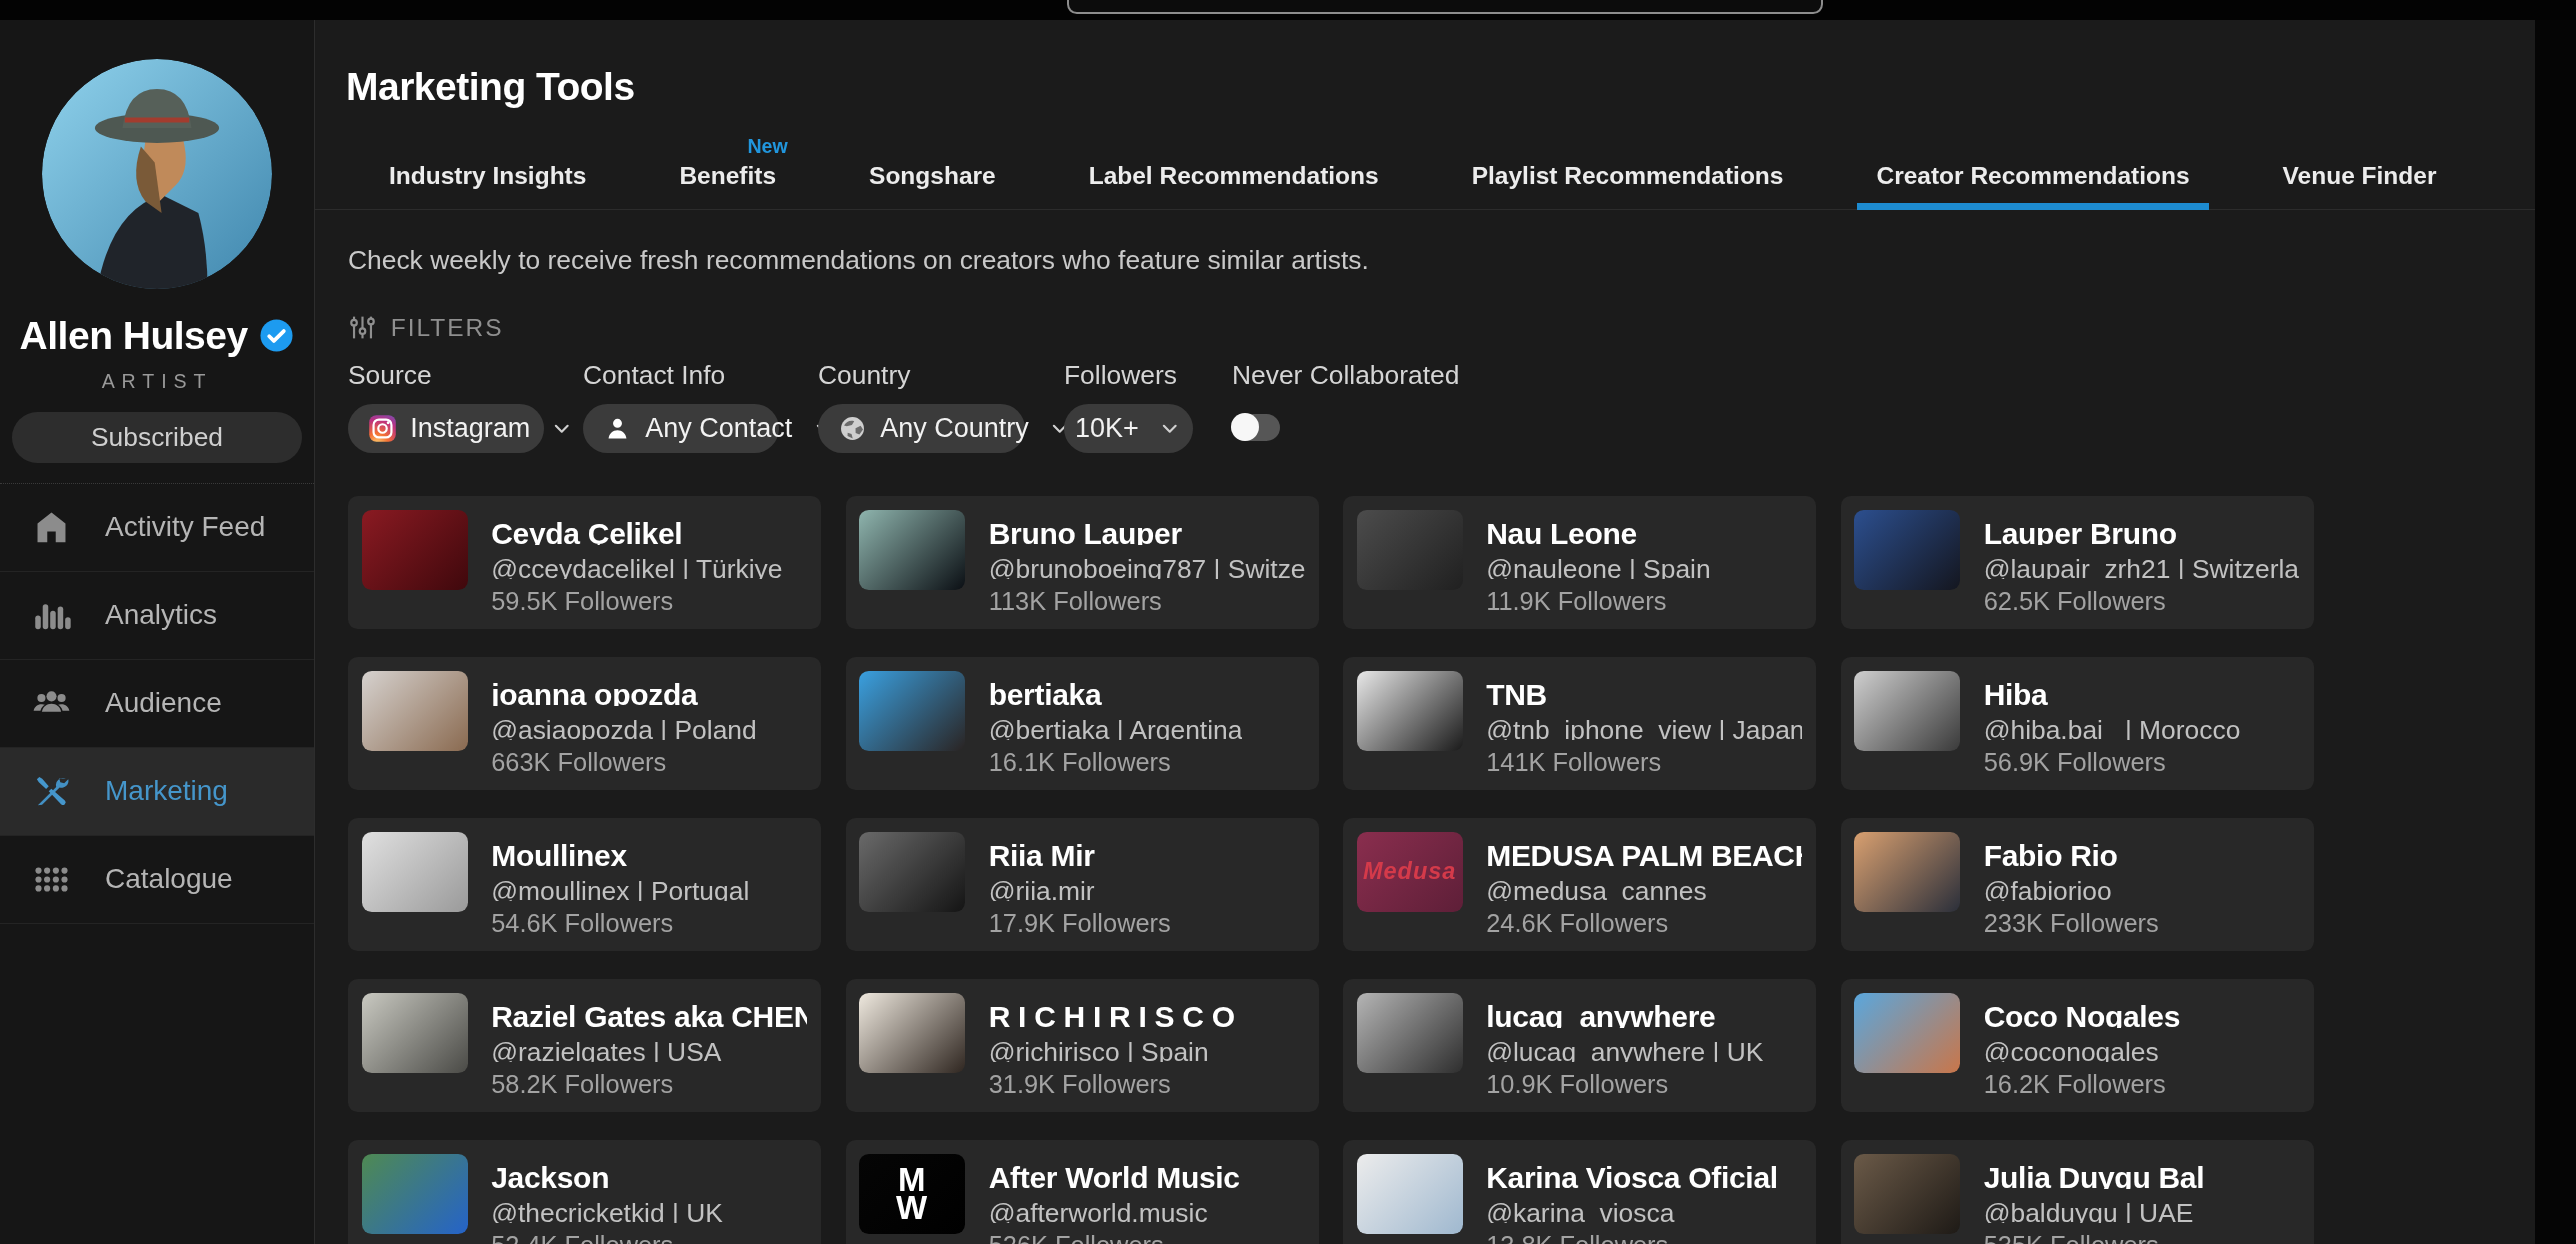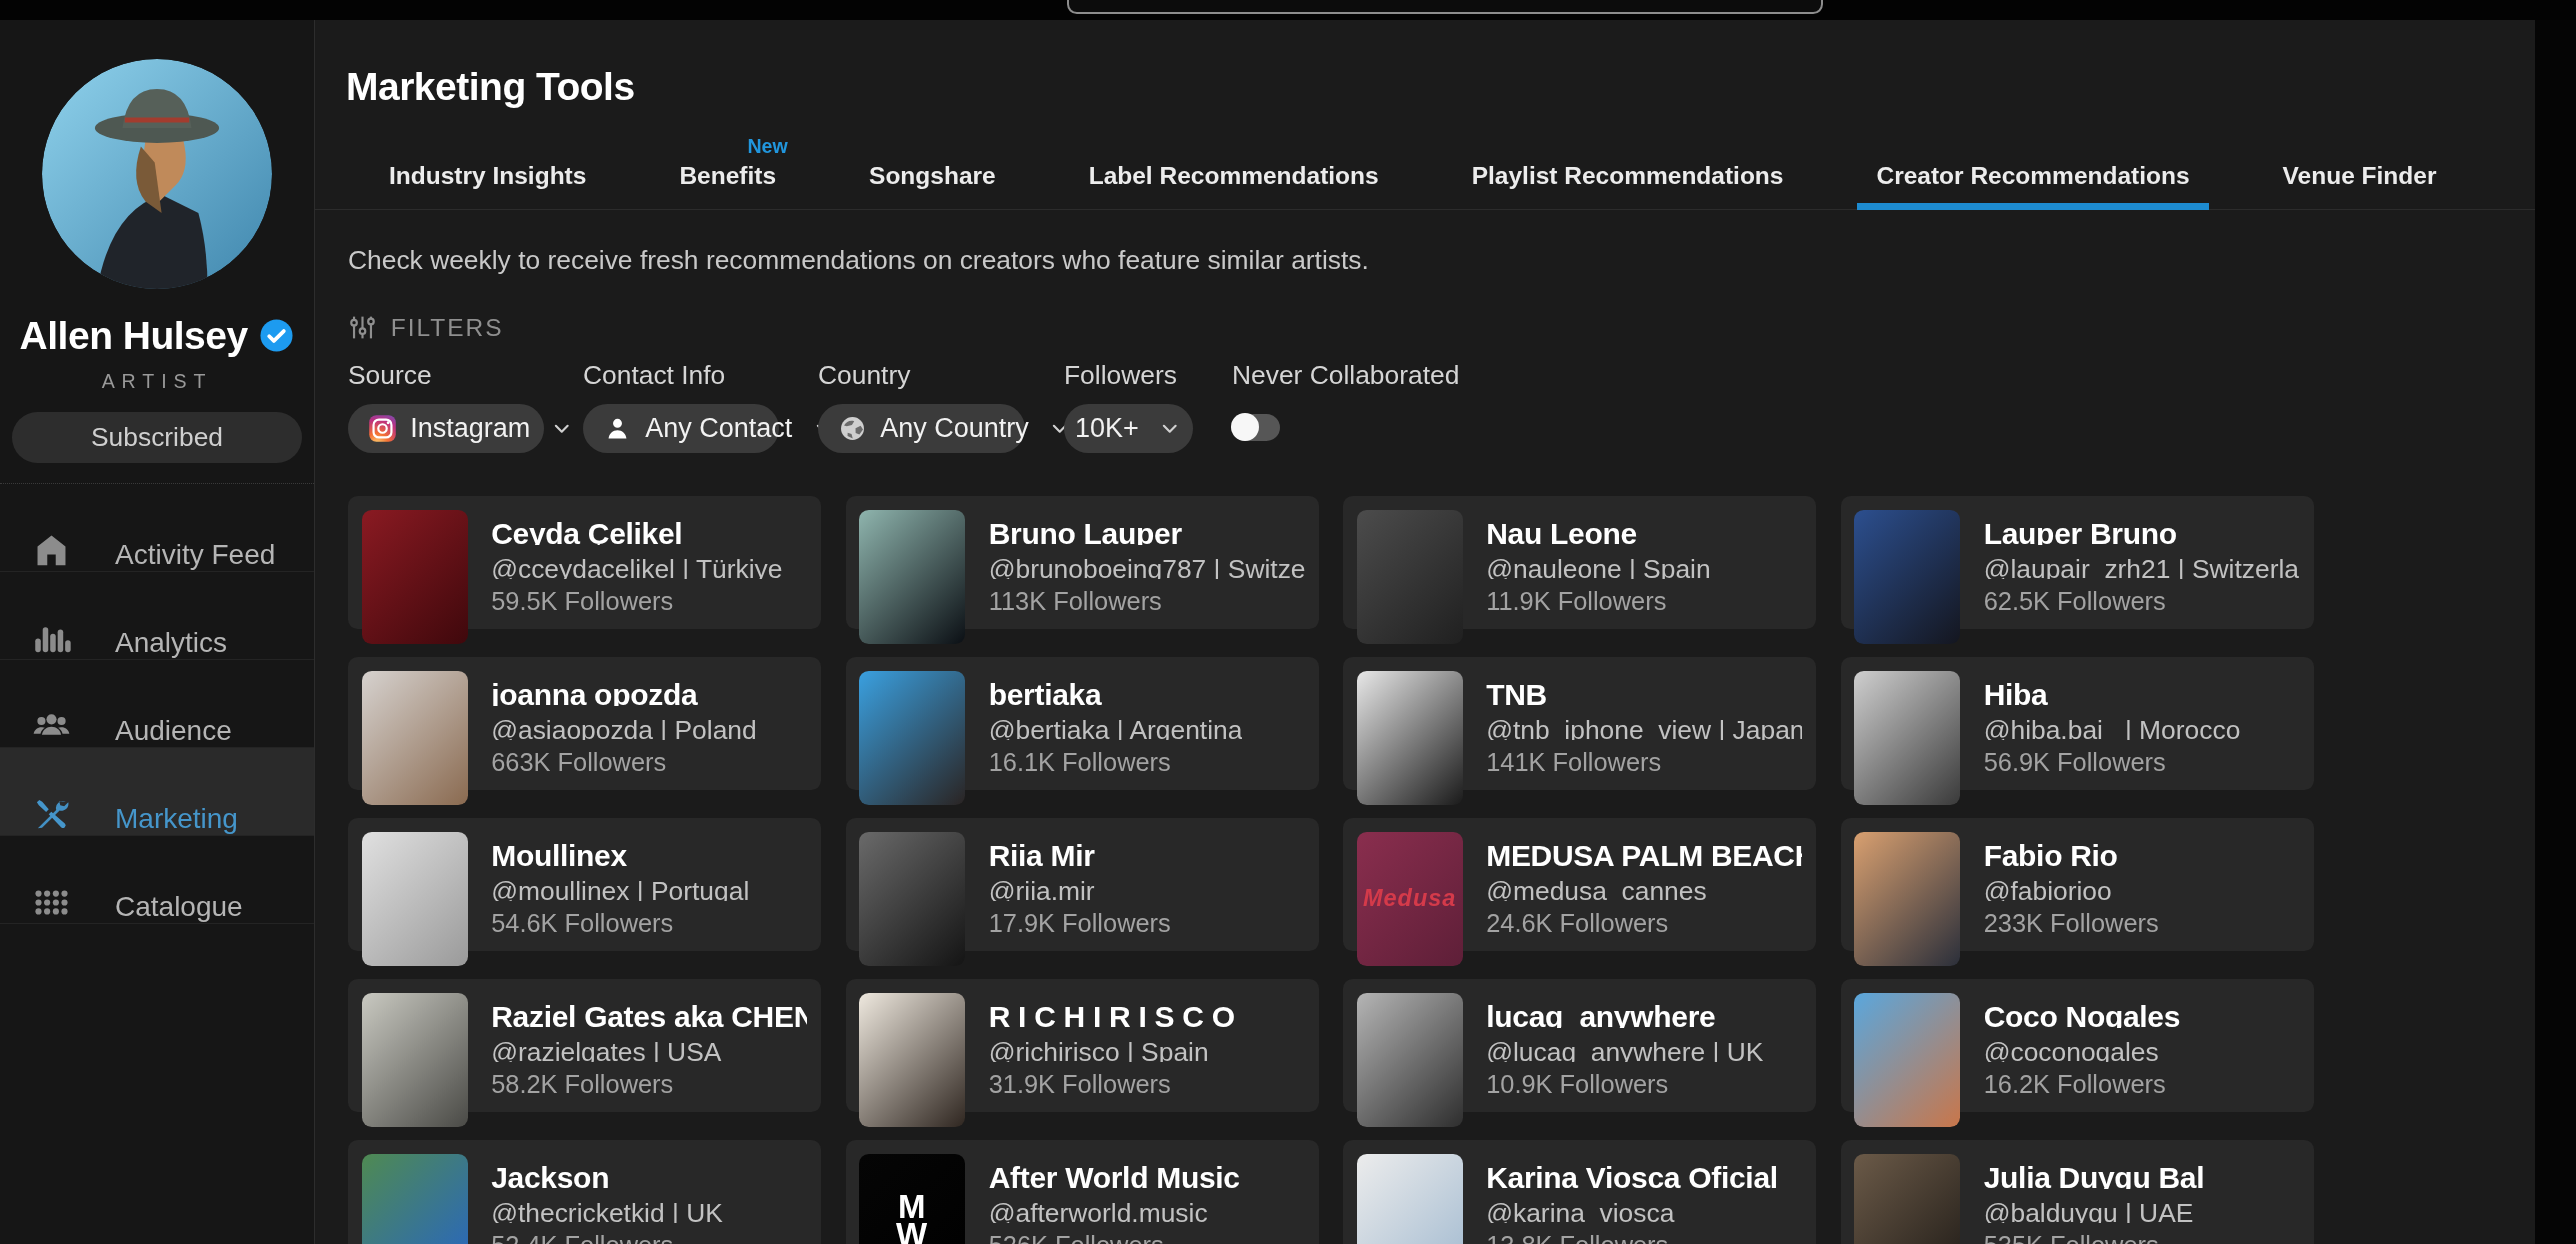--- a/index.html
+++ b/index.html
@@ -15,21 +15,21 @@
   
   .sidebar{width:315px;flex-shrink:0;background:#161616;border-right:1px solid #2d2d2d;display:flex;flex-direction:column;align-items:center;box-sizing:border-box;}
   .avatar-wrap{width:230px;height:230px;margin-top:39px;border-radius:50%;overflow:hidden;flex-shrink:0;}
   .avatar-wrap svg{display:block;width:100%;height:100%;}
   .artist-row{margin-top:25.4px;display:flex;align-items:center;gap:11.7px;}
   .artist-name{font-size:39px;font-weight:800;color:#fff;letter-spacing:-0.5px;}
   .verified{width:35px;height:35px;flex-shrink:0;}
   .artist-role{margin-top:11.7px;font-size:19.6px;color:#999;letter-spacing:6.9px;font-weight:500;}
   .subscribed{margin-top:19.6px;width:290px;height:51px;border-radius:25.4px;background:#2d2d2d;color:#cfcfcf;font-size:26.4px;border:none;font-family:inherit;cursor:pointer;}
   .nav{margin-top:19.6px;width:100%;border-top:1px dotted #3a3a3a;}
-  .nav-item{height:88px;display:flex;align-items:flex-end;padding-left:31px;gap:43px;border-bottom:1px solid #242424;box-sizing:border-box;cursor:pointer;}
+  .nav-item{height:88px;display:flex;align-items:center;padding-left:31px;gap:33px;border-bottom:1px solid #242424;box-sizing:border-box;cursor:pointer;}
   .nav-item.active{background:#2a2a2a;}
   .nav-icon{width:41px;height:41px;display:flex;align-items:center;justify-content:center;}
   .nav-icon svg{width:39px;height:39px;fill:#8c8c8c;}
   .nav-item.active .nav-icon svg{fill:#4596cb;}
   .nav-label{font-size:28px;color:#b5b5b5;}
   .nav-item.active .nav-label{color:#4596cb;}
 
   
   main{flex:1;background:#1b1b1b;min-width:0;}
   .main-header{padding-left:31px;border-bottom:1px solid #2c2c2c;}
@@ -55,21 +55,21 @@
   .pill.w-source{width:196px;}
   .pill.w-contact{width:196px;}
   .pill.w-country{width:207px;}
   .pill.w-followers{width:129px;justify-content:center;padding:0 13.7px;}
   .toggle{margin-top:23.5px;position:relative;width:48px;height:26.4px;border-radius:13.7px;background:#565656;cursor:pointer;}
   .toggle .knob{position:absolute;left:-1px;top:-1px;width:28px;height:28px;border-radius:50%;background:#f7f7f7;}
 
   
   .grid{margin-top:43px;display:grid;grid-template-columns:repeat(4,473px);gap:28px 24.5px;}
   .card{height:133px;background:#282828;border-radius:9.8px;display:flex;padding:13.7px;box-sizing:border-box;cursor:pointer;}
-  .card-avatar{width:106px;height:134px;border-radius:9.8px;flex-shrink:0;display:flex;align-items:center;justify-content:center;overflow:hidden;}
+  .card-avatar{width:106px;height:80px;border-radius:9.8px;flex-shrink:0;display:flex;align-items:center;justify-content:center;overflow:hidden;}
   .avatar-label{color:#fff;font-weight:800;font-size:33px;line-height:.85;white-space:pre-line;text-align:center;letter-spacing:1px;}
   .card-info{margin-left:23.5px;min-width:0;display:flex;flex-direction:column;}
   .card-name{margin-top:6.9px;font-size:30px;font-weight:700;color:#fff;white-space:nowrap;overflow:hidden;letter-spacing:-0.3px;}
   .card-subtitle{margin-top:8.8px;font-size:26.4px;color:#c2c2c2;white-space:nowrap;overflow:hidden;}
   .card-followers{margin-top:7.8px;font-size:25.4px;color:#a3a3a3;}
 
   .right-strip{position:absolute;right:0;top:19.6px;width:41px;height:1225px;background:#050505;}
 </style>
 </head>
 <body>

